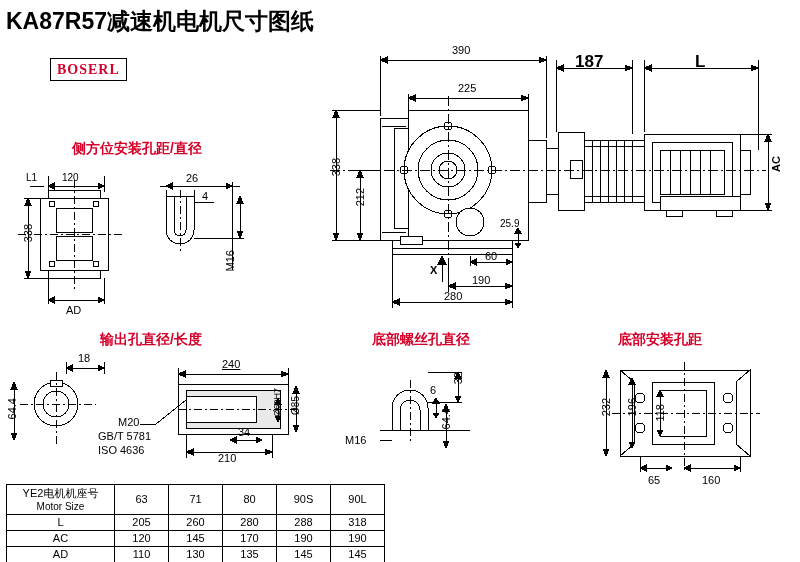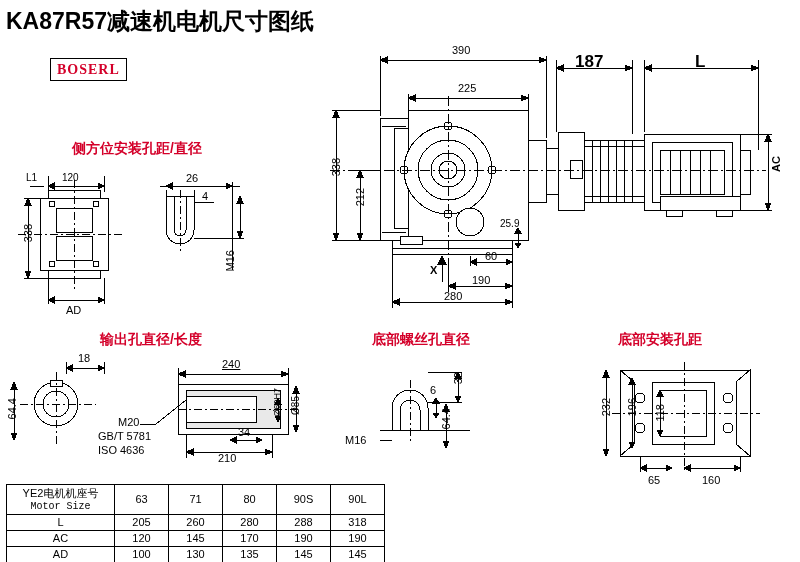--- a/index.html
+++ b/index.html
@@ -45,21 +45,21 @@
   table.spec {
     position:absolute; left:6px; top:484px;
     border-collapse:collapse; font-size:11px;padding-left:48px;
   }
   table.spec td {
     border:1px solid #000; text-align:center;
     padding:1px 0 2px 0;
   }
   table.spec td.hdr { width:108px; text-align:center; }
   table.spec td.c { width:54px; }
-  .mono { font-family:Liberation Mono, monospace; font-size:10px; }
+  .mono { font-family:Liberation Sans, sans-serif; font-size:10px; }
 
   svg { position:absolute; left:0; top:0; width:800px; height:562px; pointer-events:none; }
 </style>
 </head>
 <body>
 
 <div class="page">
 
   <div class="title">KA87R57减速机电机尺寸图纸</div>
 
@@ -419,21 +419,21 @@
       <tr>
         <td class="hdr">AC</td>
         <td class="c">120</td>
         <td class="c">145</td>
         <td class="c">170</td>
         <td class="c">190</td>
         <td class="c">190</td>
       </tr>
       <tr>
         <td class="hdr">AD</td>
-        <td class="c">100</td>
+        <td class="c">110</td>
         <td class="c">130</td>
         <td class="c">135</td>
         <td class="c">145</td>
         <td class="c">145</td>
       </tr>
     </tbody>
   </table>
 
 </div>
 

